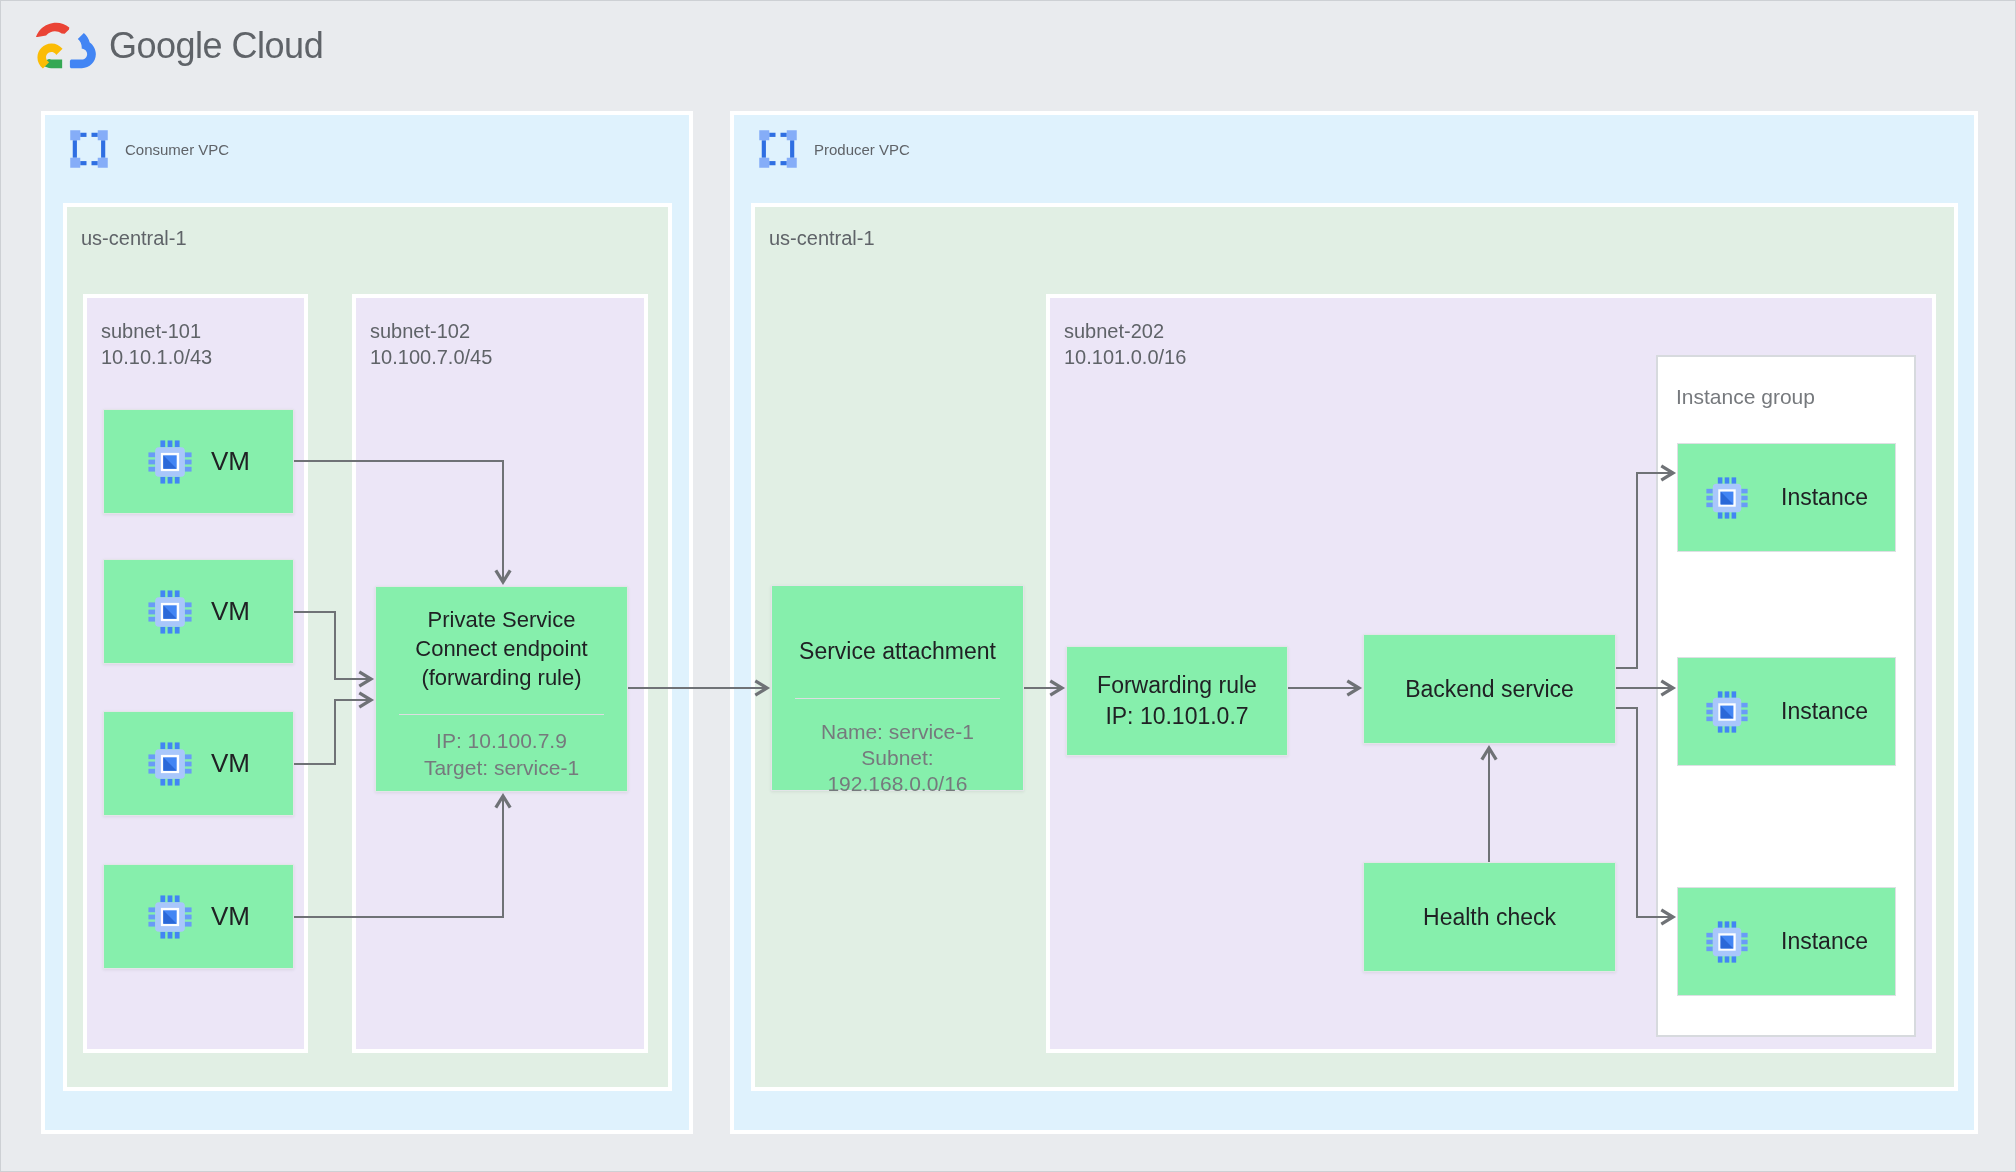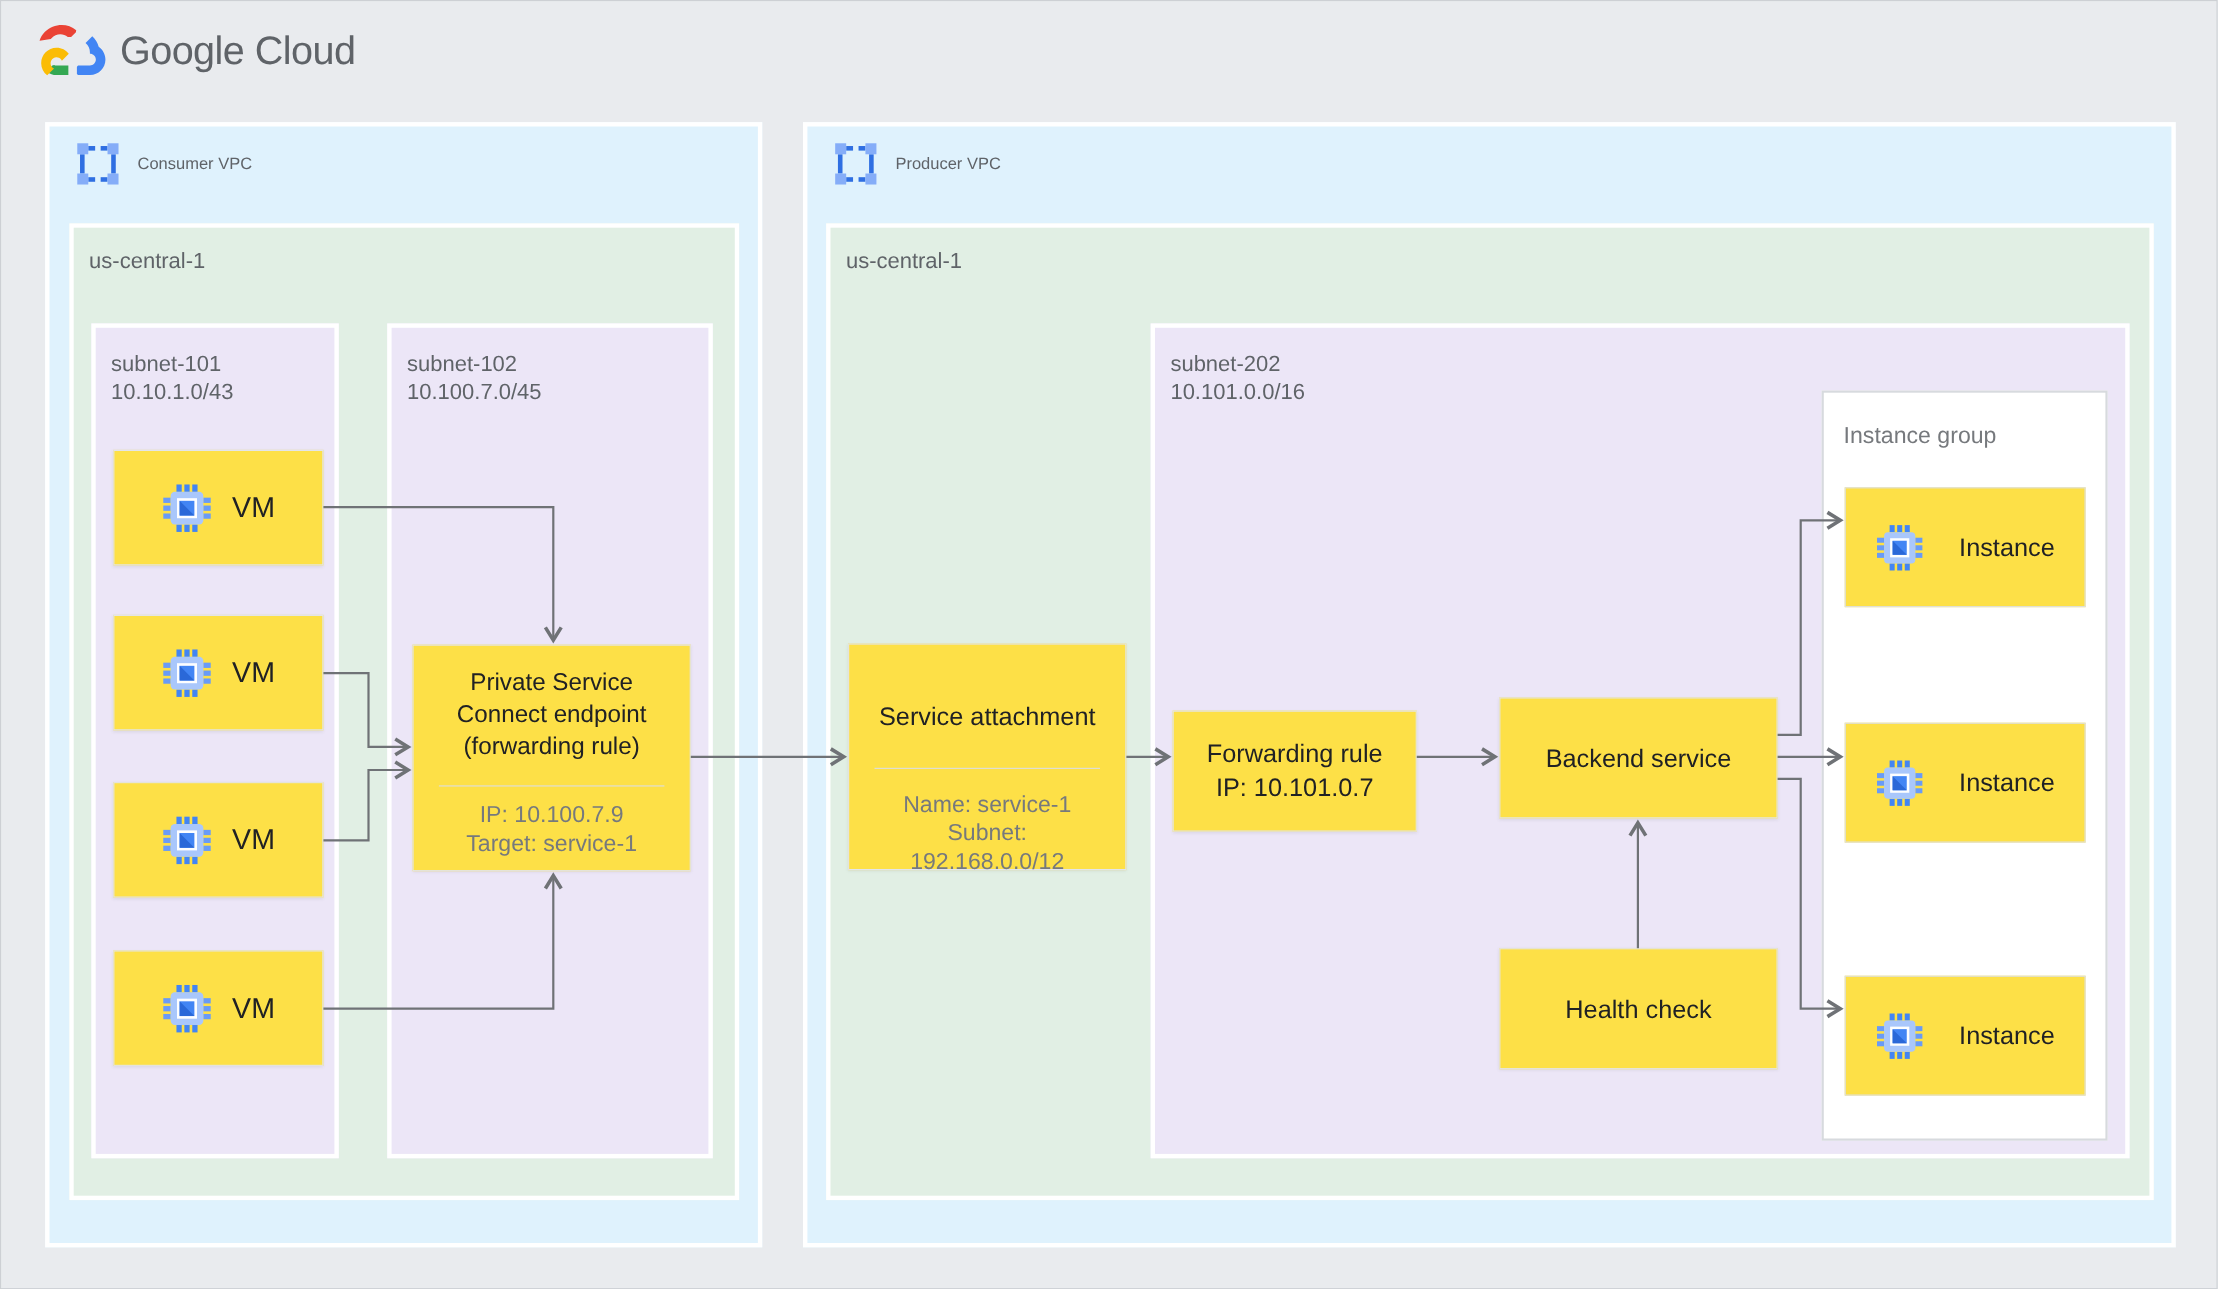--- a/index.html
+++ b/index.html
@@ -14,21 +14,21 @@
         border:1px solid #CDD0D4;overflow:hidden;padding-left:24px;}
   .logo{position:absolute;left:28px;top:18px;display:flex;align-items:center;gap:10px;}
   .logo-text{font-size:36px;color:var(--label_gray);letter-spacing:-0.5px;}
   .vpc{position:absolute;background:var(--vpc_bg);border:4px solid #fff;}
   .region{position:absolute;background:var(--region_bg);border:4px solid #fff;}
   .subnet{position:absolute;background:var(--subnet_bg);border:4px solid #fff;}
   .vpc-header{position:absolute;left:24px;top:14px;display:flex;align-items:center;gap:16px;}
   .vpc-label{font-size:15px;color:var(--label_gray);}
   .region-label{position:absolute;left:14px;top:20px;font-size:20px;color:var(--label_gray);}
   .subnet-label{position:absolute;left:14px;top:20px;font-size:20px;line-height:26px;color:var(--label_gray);}
-  .node{position:absolute;background:#fde047;border:1px solid var(--node_border);
+  .node{position:absolute;background:#86efac;border:1px solid var(--node_border);
         box-shadow:0 1px 3px rgba(60,64,67,.10);}
   .vm-node{display:flex;align-items:center;justify-content:center;gap:18px;}
   .vm-label{font-size:26px;color:var(--node_title);}
   .center-node{display:flex;flex-direction:column;align-items:center;text-align:center;}
   .psc-title{margin-top:18px;font-size:22px;line-height:29px;color:var(--node_title);}
   .sa-title{margin-top:50px;font-size:23px;line-height:30px;color:var(--node_title);}
   .divider{width:calc(100% - 46px);border-top:1px solid var(--divider);}
   .psc .divider{margin-top:22px;}
   .sa .divider{margin-top:32px;}
   .psc-details{margin-top:12px;font-size:21px;line-height:27px;color:var(--detail_gray);}
@@ -172,21 +172,21 @@
 
     <div class="region" style="left:17px;top:88px;width:1207px;height:888px">
       <span class="region-label">us-central-1</span>
 
       <div class="node center-node sa" style="left:16px;top:378px;width:253px;height:206px">
         <div class="sa-title">Service attachment</div>
         <div class="divider"></div>
         <div class="sa-details">
           <div>Name: service-1</div>
           <div>Subnet:</div>
-          <div>192.168.0.0/12</div>
+          <div>192.168.0.0/16</div>
         </div>
       </div>
 
       <div class="subnet" style="left:291px;top:87px;width:890px;height:759px">
         <div class="subnet-label">
           <div>subnet-202</div>
           <div>10.101.0.0/16</div>
         </div>
 
         <div class="node simple-node" style="left:16px;top:348px;width:222px;height:110px">

